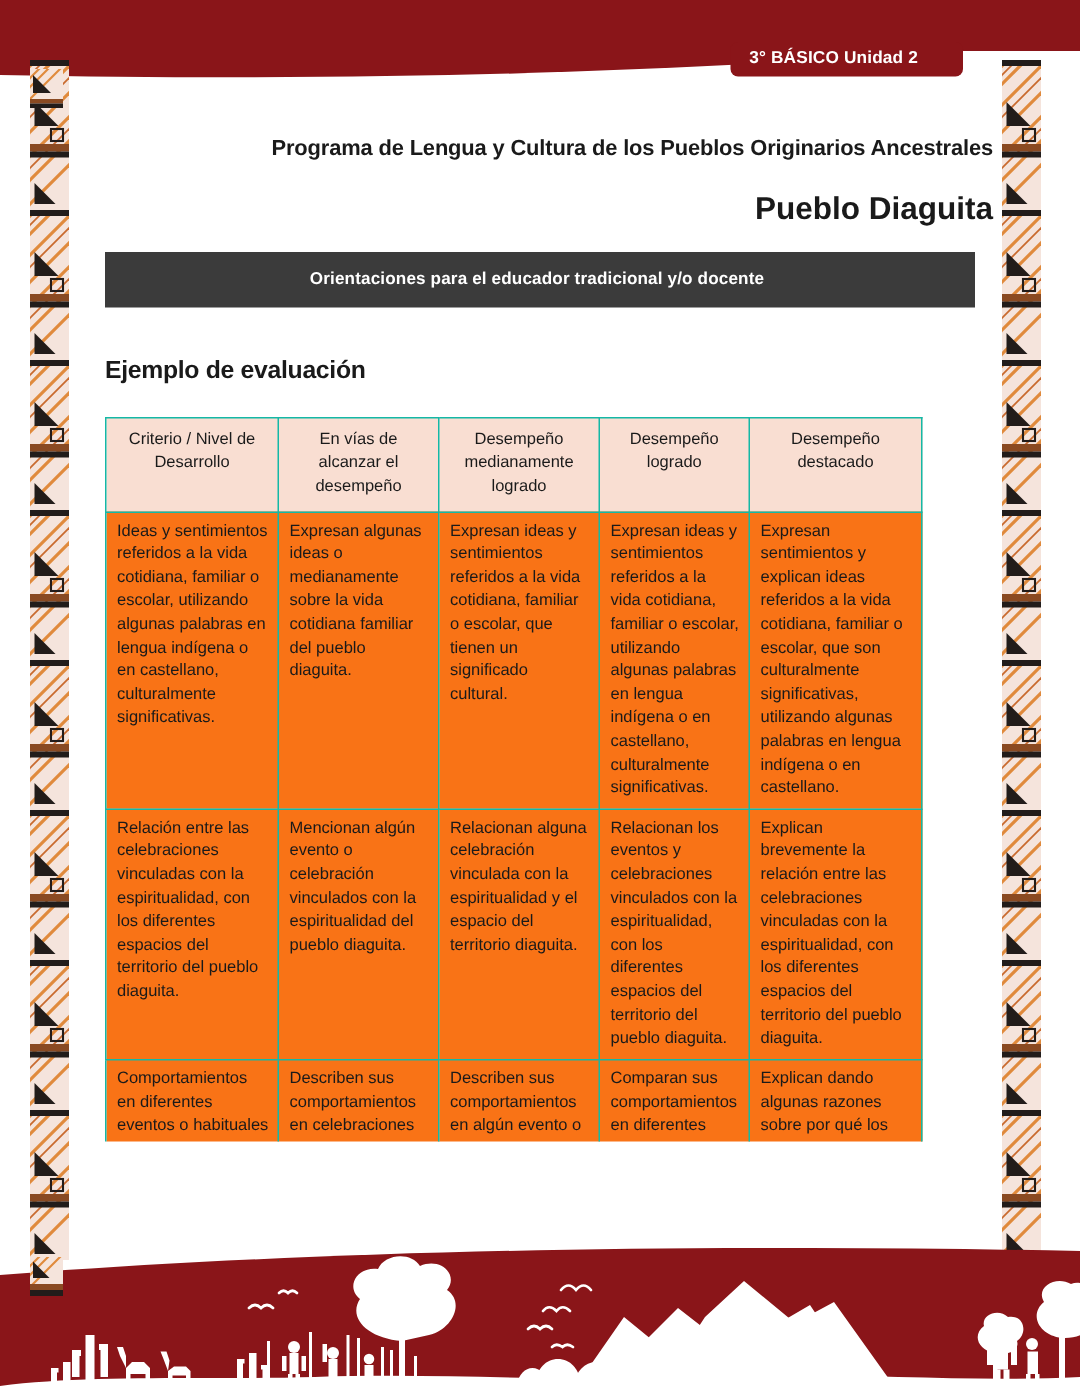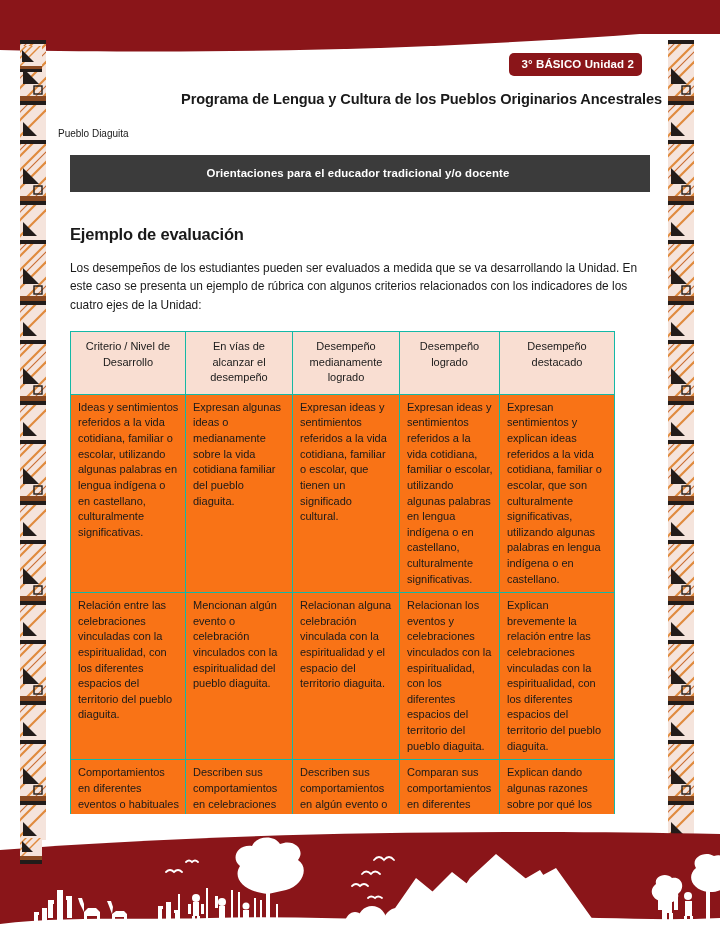--- a/index.html
+++ b/index.html
@@ -24,26 +24,26 @@
     height: 58px;
     overflow: hidden;
     z-index: 2;
   }
   #top-banner svg { display: block; }
 
   
   #grade-badge {
     position: absolute;
     right: 78px;
-    top: 53px;
+    top: 28px;
     background: #8a1519;
     color: #ffffff;
     font-size: 11.5px;
     font-weight: bold;
-    padding: 5px 8px 6px 13px;
+    padding: 5px 30px 6px 13px;
     border-radius: 5px;
     letter-spacing: .1px;
     z-index: 6;
     white-space: nowrap;
   }
 
   
   .side-strip {
     position: absolute;
     top: 40px;
@@ -87,23 +87,23 @@
 
   .doc-title {
     text-align: right;
     font-size: 14.6px;
     font-weight: bold;
     line-height: 1.35;
     margin: 18px 0 0 0;
     letter-spacing: -.1px;
   }
   .doc-subtitle {
-    text-align: left;
-    font-size: 10px;
-    font-weight: normal;
+    text-align: right;
+    font-size: 21px;
+    font-weight: bold;
     margin: 18px 0 0 0;
   }
 
   #section-bar {
     margin: 16px 12px 0 12px;
     background: #3b3b3b;
     color: #ffffff;
     text-align: center;
     font-size: 11.4px;
     font-weight: bold;
@@ -265,21 +265,20 @@
 
 <div id="content">
 
   <div class="doc-title">Programa de Lengua y Cultura de los Pueblos Originarios Ancestrales</div>
   <div class="doc-subtitle">Pueblo Diaguita</div>
 
   <div id="section-bar">Orientaciones para el educador tradicional y/o docente</div>
 
   <div id="section-heading">Ejemplo de evaluación</div>
 
-  <p id="intro-paragraph">Los desempeños de los estudiantes pueden ser evaluados a medida que se va desarrollando la Unidad. En este caso se presenta un ejemplo de rúbrica con algunos criterios relacionados con los indicadores de los cuatro ejes de la Unidad:</p>
 
   <div id="table-clip">
     <table id="rubric-table">
       <colgroup>
         <col class="col-0">
           <col class="col-1">
           <col class="col-2">
           <col class="col-3">
           <col class="col-4">
       </colgroup>

